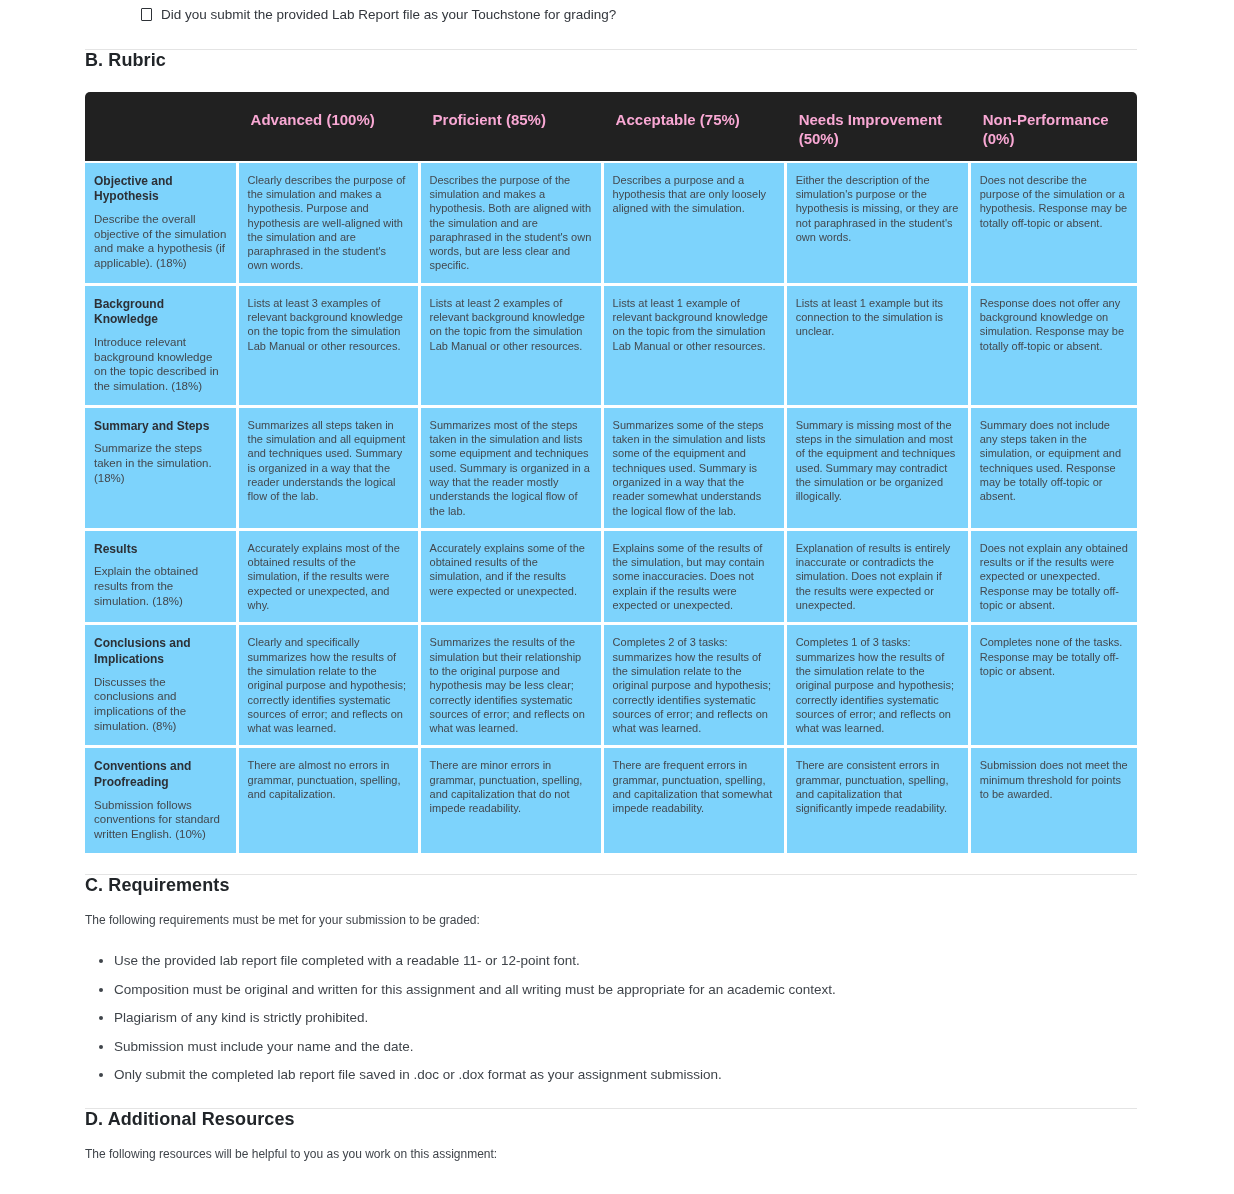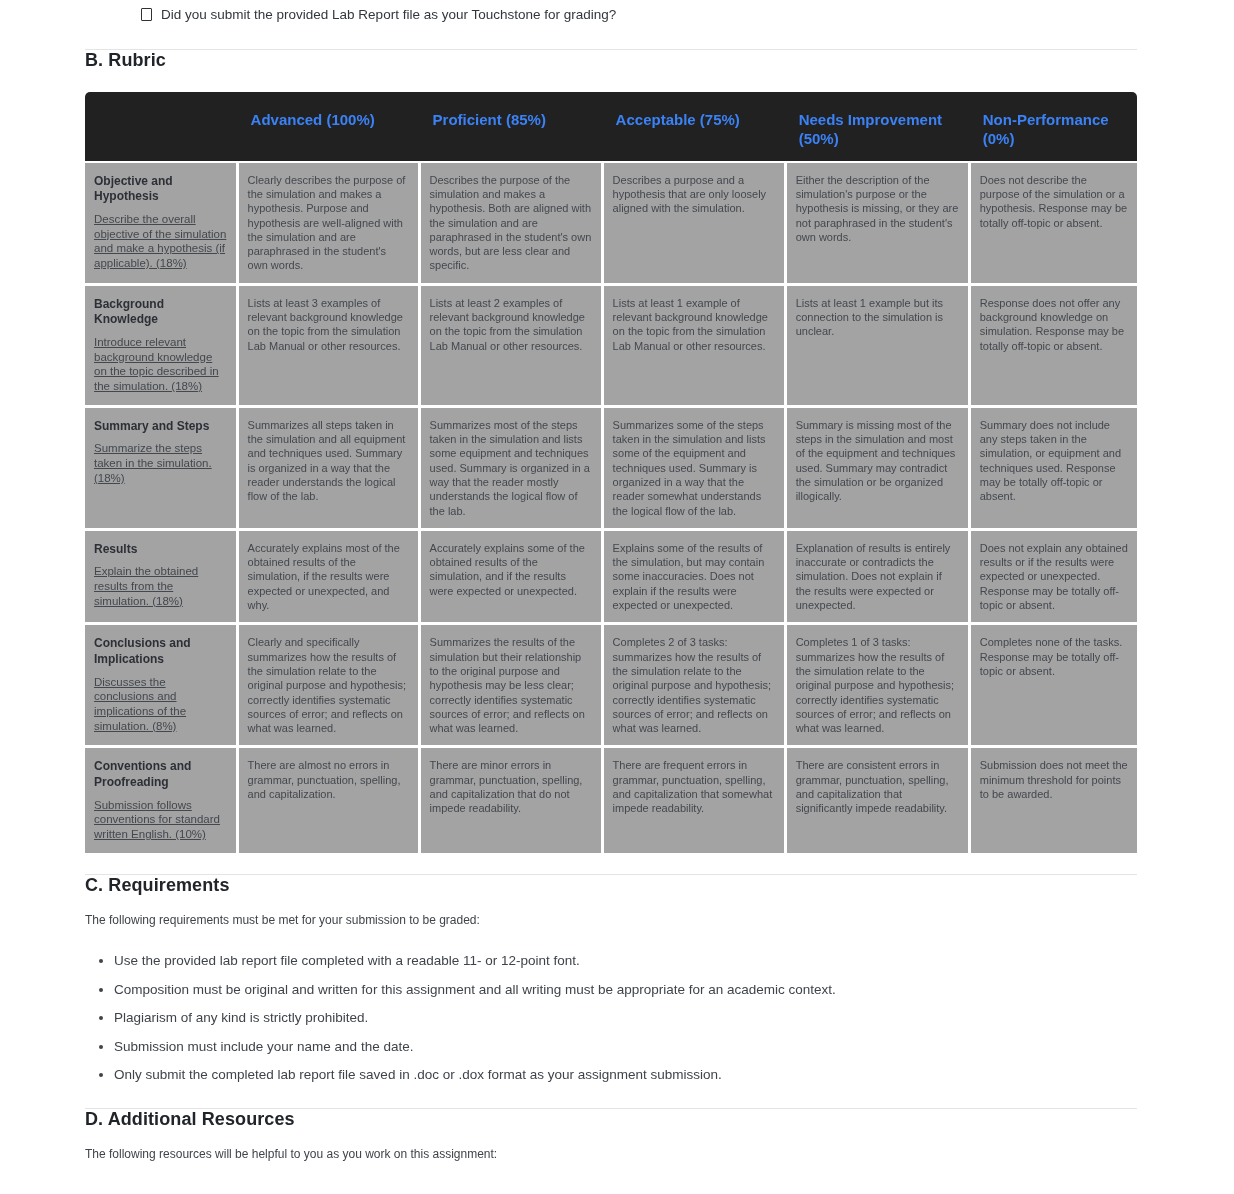--- a/index.html
+++ b/index.html
@@ -36,37 +36,37 @@
   .heading-c { margin-top:27px; }
   .heading-d { margin-top:22px; }
 
   
   .table-wrap { margin-top:21px; border-radius:5px 5px 0 0; overflow:hidden; }
   table.rubric {
     width:100%; table-layout:fixed;
     border-collapse:separate; border-spacing:0;
   }
   table.rubric thead th {
-    background:#212121; color:#3b82f6;
+    background:#212121; color:#f9a8d4;
     font-size:15px; font-weight:bold; text-align:left;
     vertical-align:top; box-sizing:border-box;
     height:68px; padding:19px 12px 12px 12px;
     line-height:1.25; border-bottom:2px solid #ffffff;
   }
   table.rubric tbody th, table.rubric tbody td {
-    background:#a3a3a3;
+    background:#7dd3fc;
     border-right:3px solid #ffffff;
     border-bottom:3px solid #ffffff;
     vertical-align:top; box-sizing:border-box;
     text-align:left;
   }
   table.rubric tbody tr > *:last-child { border-right:none; }
   table.rubric tbody th.crit { padding:11px 9px; font-weight:normal; }
   .crit-title { font-weight:bold; font-size:12px; line-height:1.3; color:#2c3036; }
-  .crit-desc  { font-size:11.5px; line-height:1.28; color:#43484e; margin-top:7px;text-decoration:underline; }
+  .crit-desc  { font-size:11.5px; line-height:1.28; color:#43484e; margin-top:7px; }
   table.rubric td.cell {
     font-size:11px; line-height:1.3; color:#43484e;
     padding:10px 9px;
   }
 
   .intro { font-size:12px; line-height:1.3; color:#3f444a; margin:17px 0 0 0; }
   ul.req { margin:23px 0 0 0; padding-left:29px; }
   ul.req li { font-size:13.5px; line-height:1.3; color:#3f444a; margin-bottom:11px; }
 </style>
 </head>

